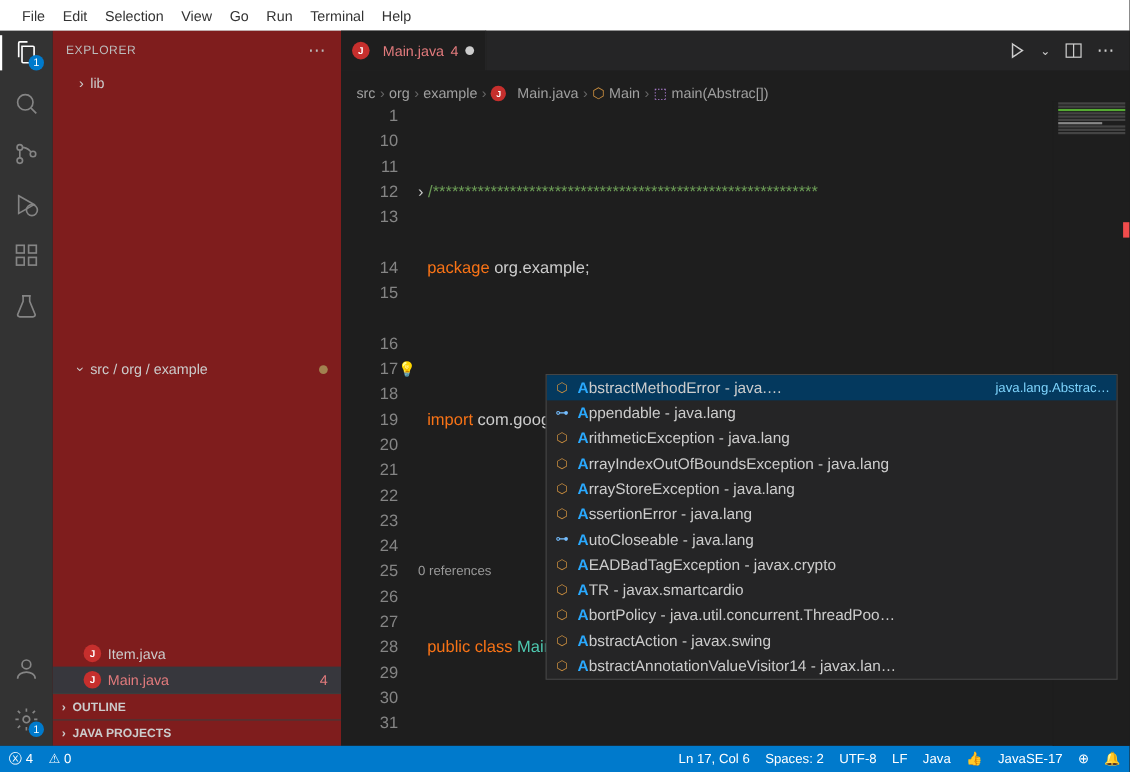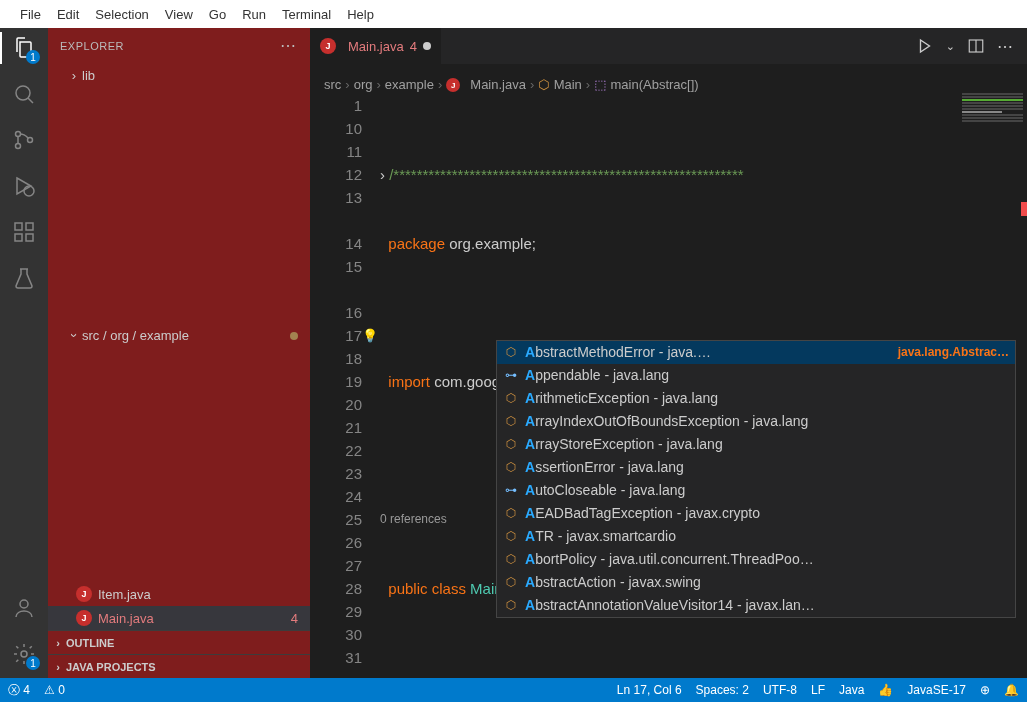--- a/index.html
+++ b/index.html
@@ -48,21 +48,21 @@
   .kw{color:#f97316;}
   .ty{color:#4ec9b0;}
   .cm{color:#6a9955;}
   .codelens{color:#999;font-size:12px;height:23px;display:flex;align-items:center;}
   .suggest{position:absolute;left:116px;top:248px;width:520px;background:#252526;border:1px solid #454545;font-family:"Menlo","Consolas",monospace;font-size:14px;z-index:10;max-height:280px;overflow:hidden;}
   .suggest .row{height:23px;display:flex;align-items:center;padding:0 6px;gap:6px;}
   .suggest .row.sel{background:#04395e;}
   .suggest .sicon{width:16px;height:16px;display:flex;align-items:center;justify-content:center;font-size:12px;color:#cc8f3f;}
   .suggest .sicon.int{color:#75beff;}
   .suggest .hl{color:#2aaaff;font-weight:bold;}
-  .suggest .detail{margin-left:auto;color:#f97316;font-size:12px;font-weight:bold;}
+  .suggest .detail{margin-left:auto;color:#7dd3fc;font-size:12px;}
   .minimap{position:absolute;right:0;top:0;width:70px;height:100%;background:#1e1e1e;border-left:1px solid #1e1e1e;}
   .minimap .ln{height:2px;margin:1px 4px;background:#444;}
   .minimap .err{position:absolute;right:0;width:6px;height:14px;background:#f14c4c;}
   .statusbar{height:24px;background:#007acc;color:#fff;display:flex;align-items:center;font-size:12px;padding:0 8px;gap:14px;}
   .statusbar .right{margin-left:auto;display:flex;gap:14px;align-items:center;}
   svg{width:100%;height:100%;}
 </style>
 </head>
 <body>
 

